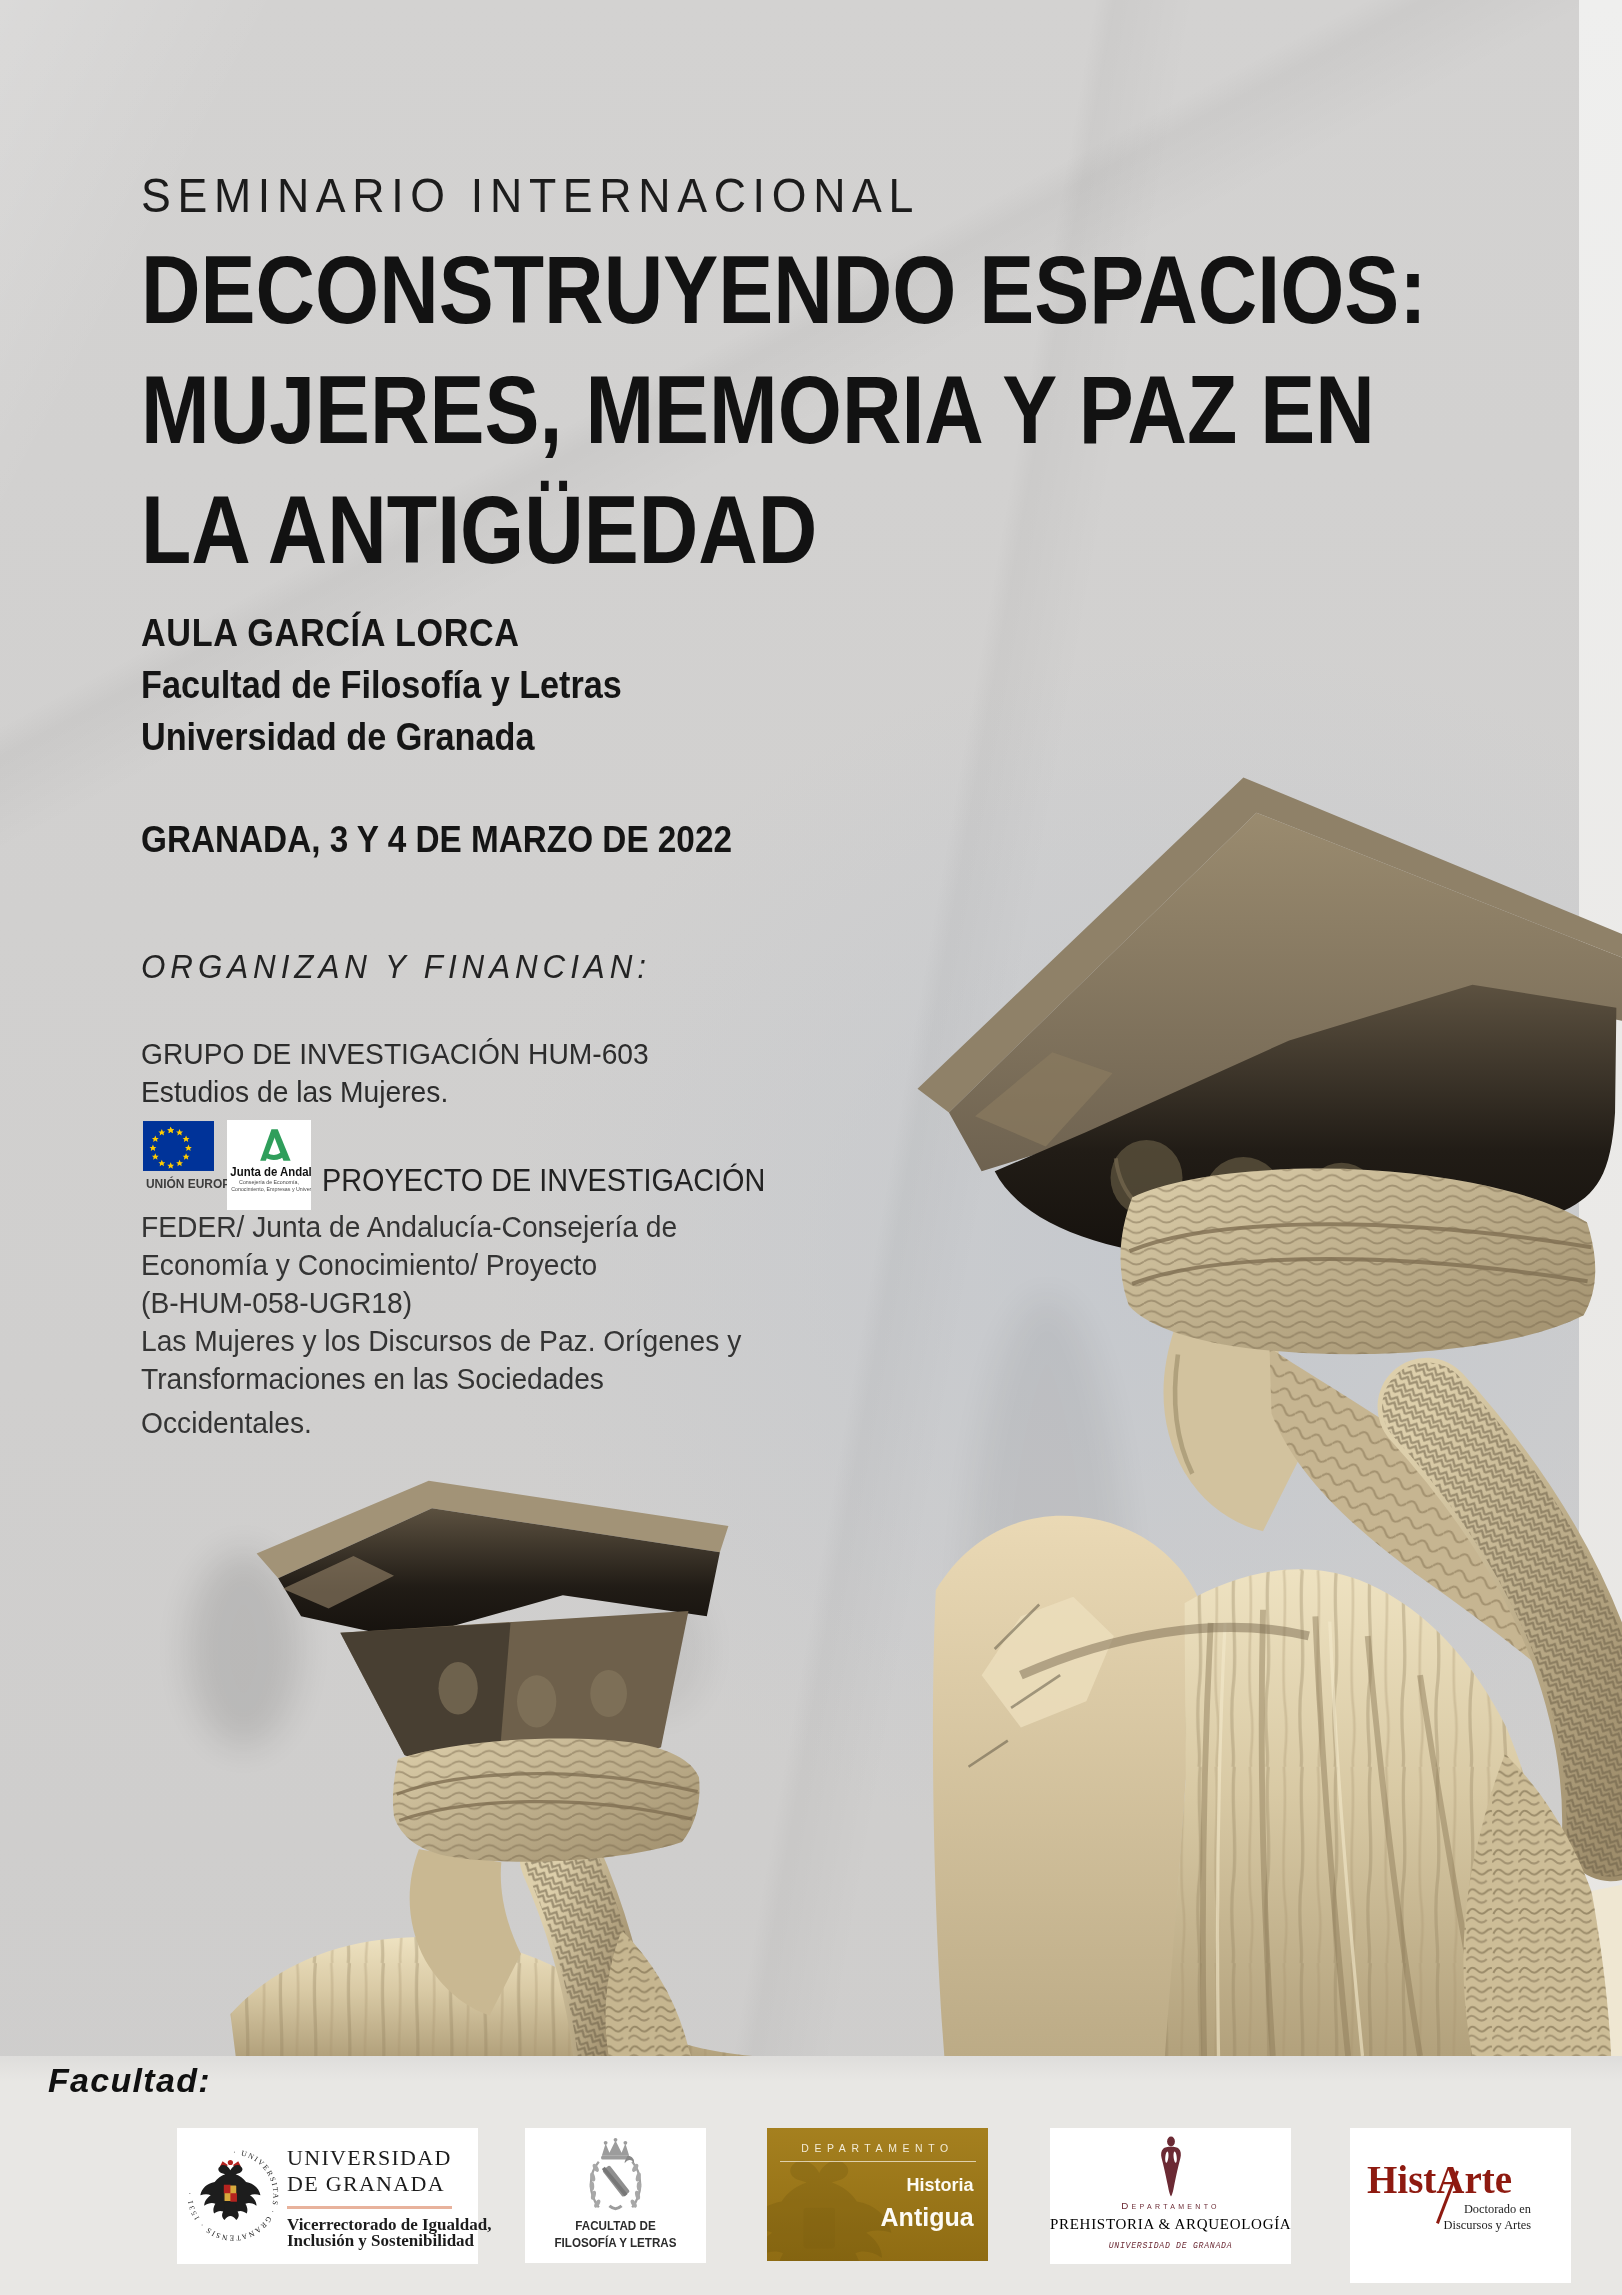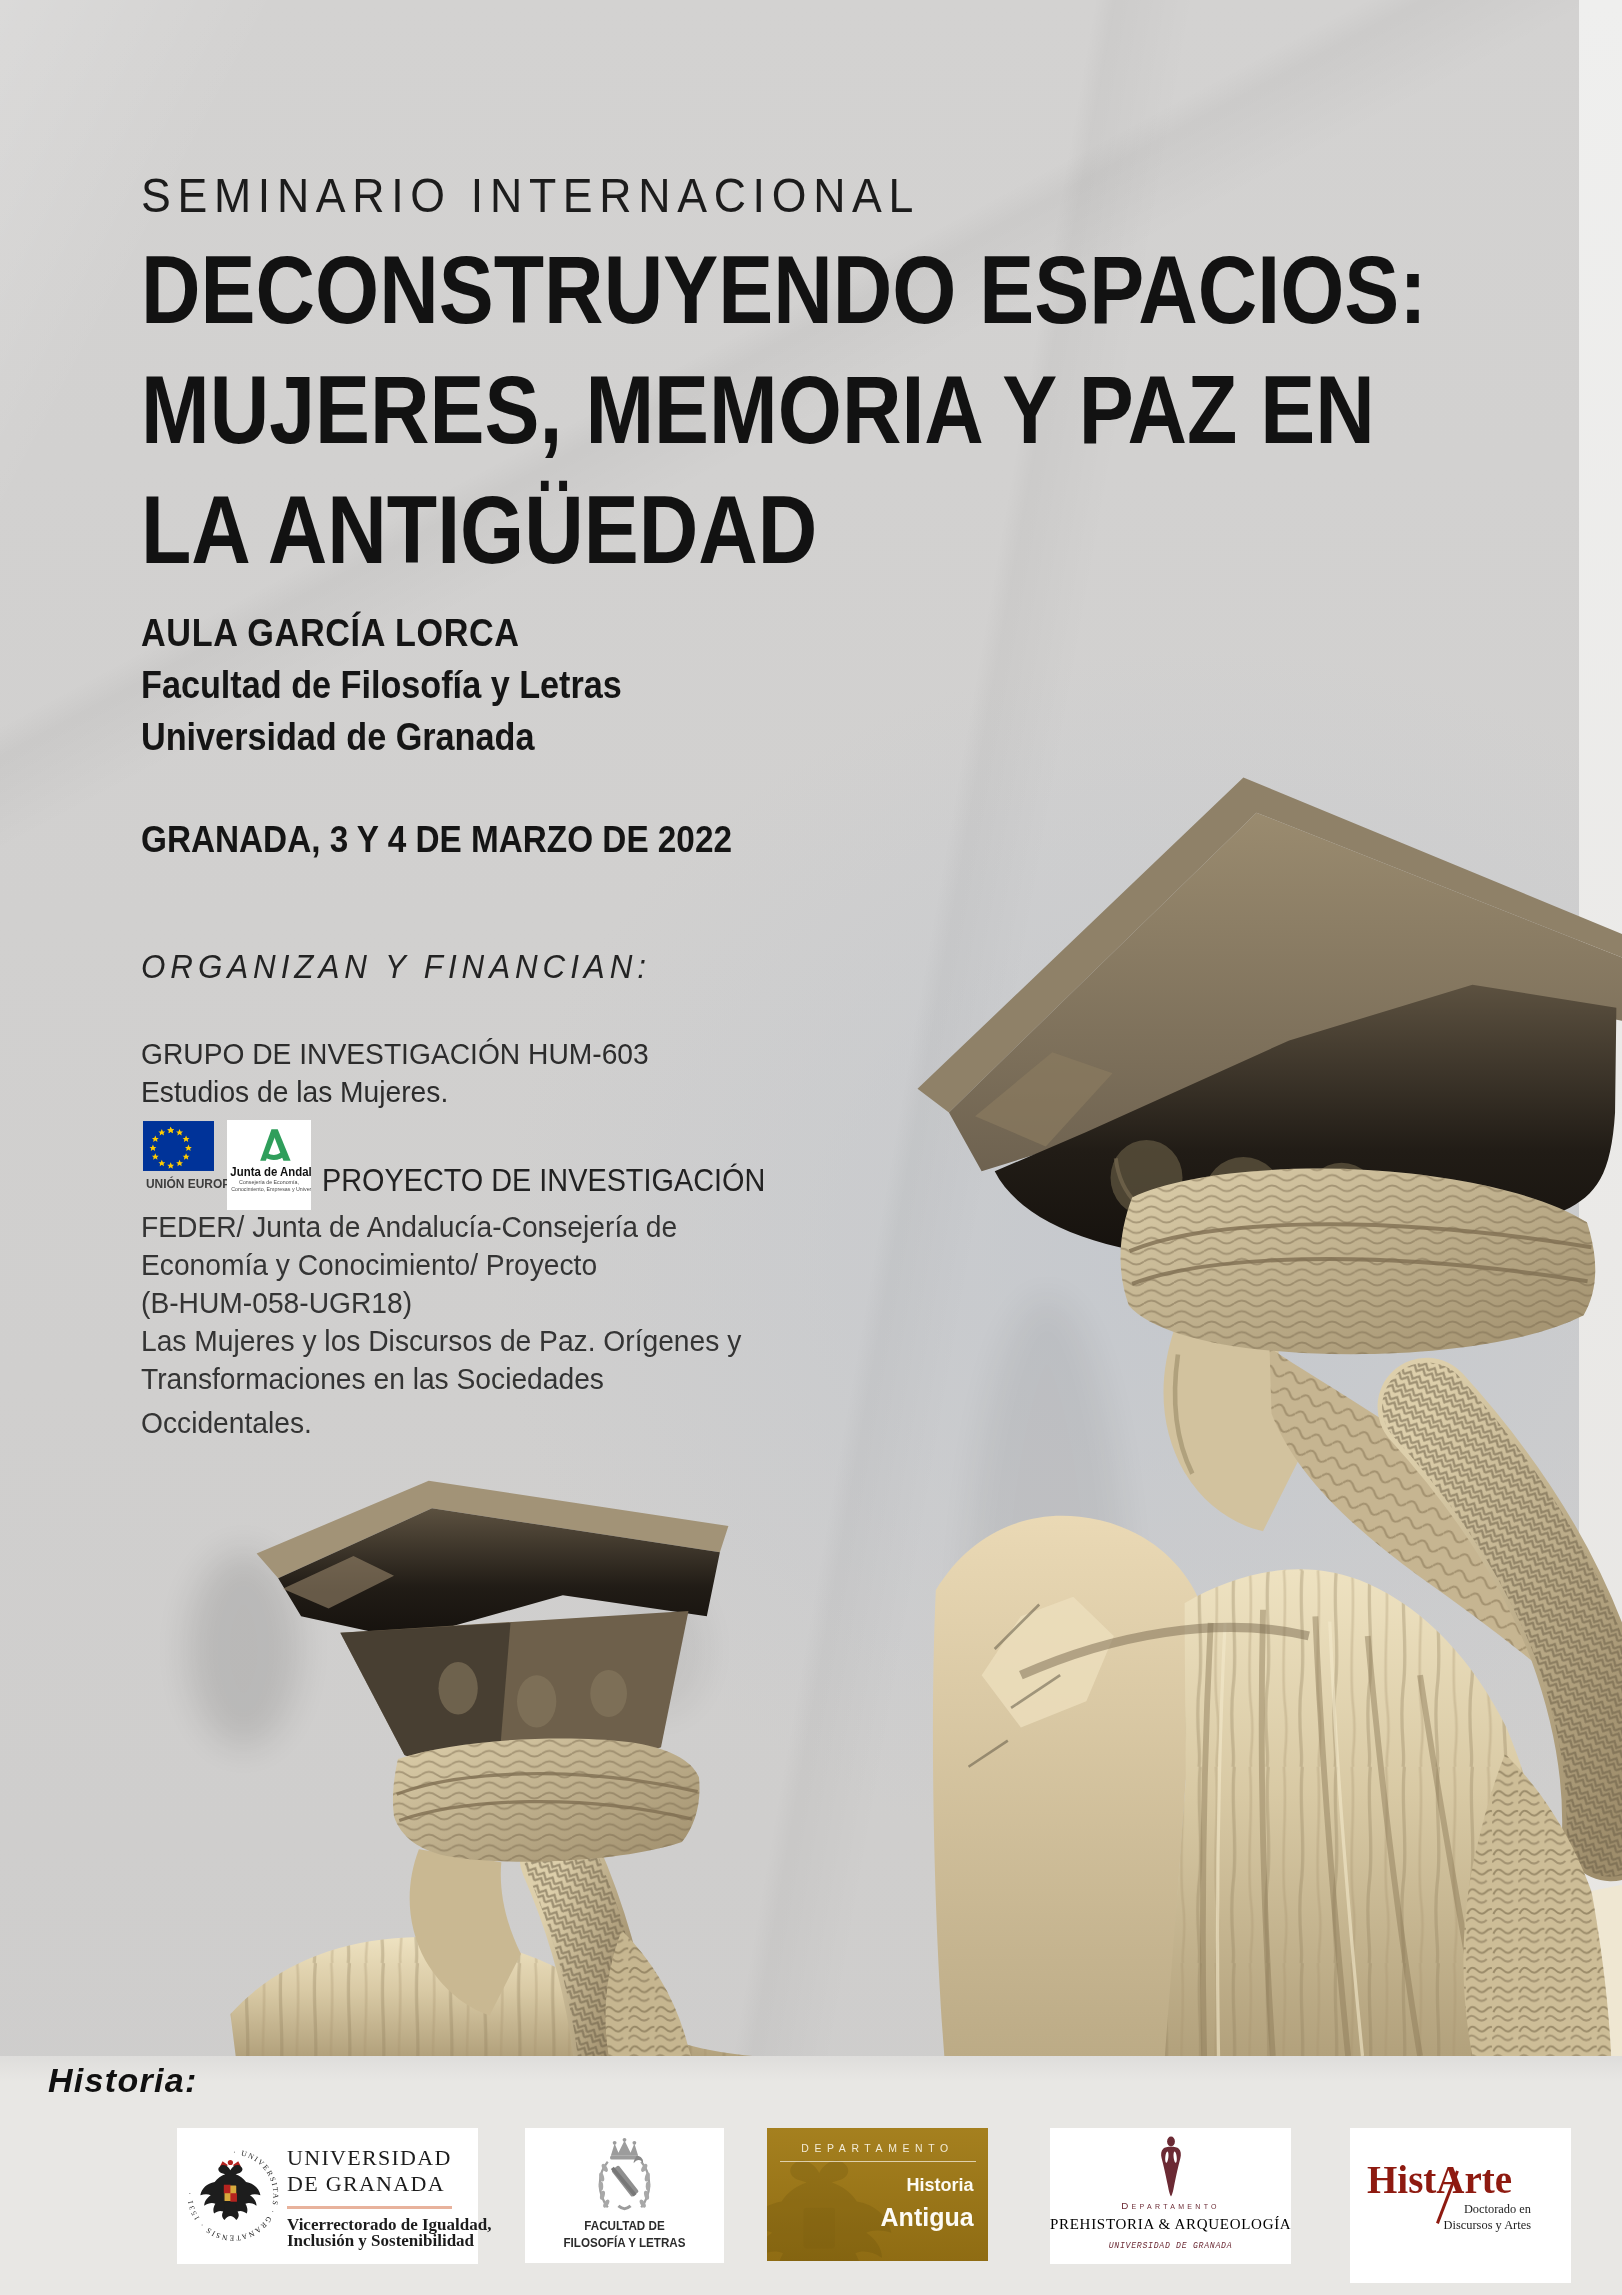--- a/index.html
+++ b/index.html
@@ -47,21 +47,21 @@
     transform:scaleX(.93);transform-origin:left top;white-space:nowrap;}
   .project-block{position:absolute;left:141px;top:1208px;font-size:30px;line-height:38px;
     color:#343434;transform:scaleX(.94);transform-origin:left top;white-space:nowrap;}
   .project-block .last{margin-top:5.9px;}
   .collab-heading{position:absolute;left:48px;top:2061px;font-size:34px;font-weight:700;
     font-style:italic;color:#101010;letter-spacing:1.3px;white-space:nowrap;}
 
   
   .logo-card{position:absolute;background:#ffffff;top:2128px;}
   .card-ugr{left:177px;width:301px;height:136px;}
-  .card-fac{left:525px;width:199px;height:135px;}
+  .card-fac{left:525px;width:181px;height:135px;}
   .card-ha{left:767px;width:221px;height:133px;background:linear-gradient(#a5801f,#8f6c13);overflow:hidden;}
   .card-pre{left:1050px;width:241px;height:136px;text-align:center;}
   .card-hist{left:1350px;width:221px;height:155px;}
 
   .ugr-emblem{position:absolute;left:5.2px;top:11.8px;}
   .ugr-text{position:absolute;left:110px;top:17px;width:178px;font-family:"Liberation Serif",serif;}
   .ugr-name{font-size:22px;letter-spacing:1.3px;color:#1c1c1c;line-height:26px;white-space:nowrap;}
   .ugr-rule{width:165px;height:2.6px;background:#e8b29c;margin:9.2px 0 7.9px;}
   .ugr-sub{font-size:17px;font-weight:700;color:#1c1c1c;line-height:16.4px;white-space:nowrap;}
 
@@ -324,21 +324,21 @@
 
   <div class="project-block">
     <div>FEDER/ Junta de Andalucía-Consejería de</div>
     <div>Economía y Conocimiento/ Proyecto</div>
     <div>(B-HUM-058-UGR18)</div>
     <div>Las Mujeres y los Discursos de Paz. Orígenes y</div>
     <div>Transformaciones en las Sociedades</div>
     <div class="last">Occidentales.</div>
   </div>
 
-  <div class="collab-heading">Historia:</div>
+  <div class="collab-heading">Facultad:</div>
 
   <div class="logo-card card-ugr">
     <svg class="ugr-emblem" width="102" height="113" viewBox="0 0 156 172">
       <defs>
           <path id="ringPath" d="M78,22 A62,62 0 1,1 77.9,22"></path>
         </defs>
       <text font-family="Liberation Serif,serif" font-size="11.5" letter-spacing="2.5" fill="#222">
         <textPath href="#ringPath">· UNIVERSITAS · GRANATENSIS · 1531 ·</textPath>
       </text>
       <g transform="translate(28,30) scale(1.0)">

